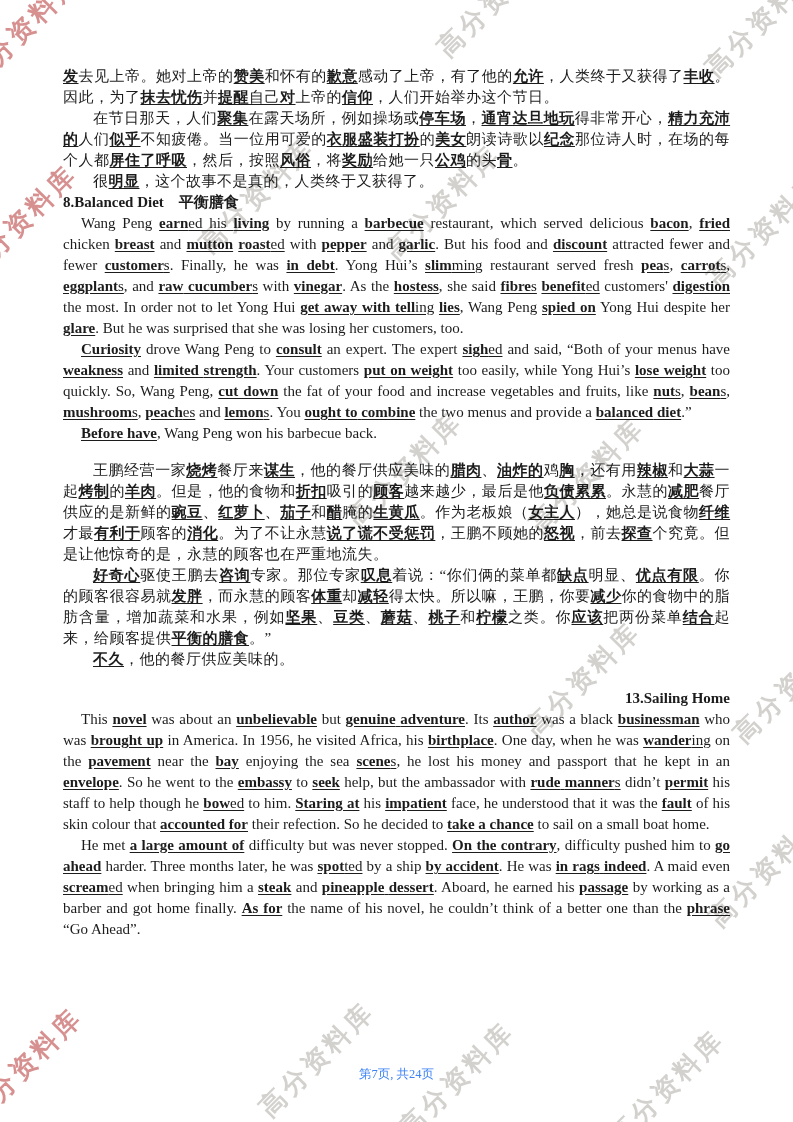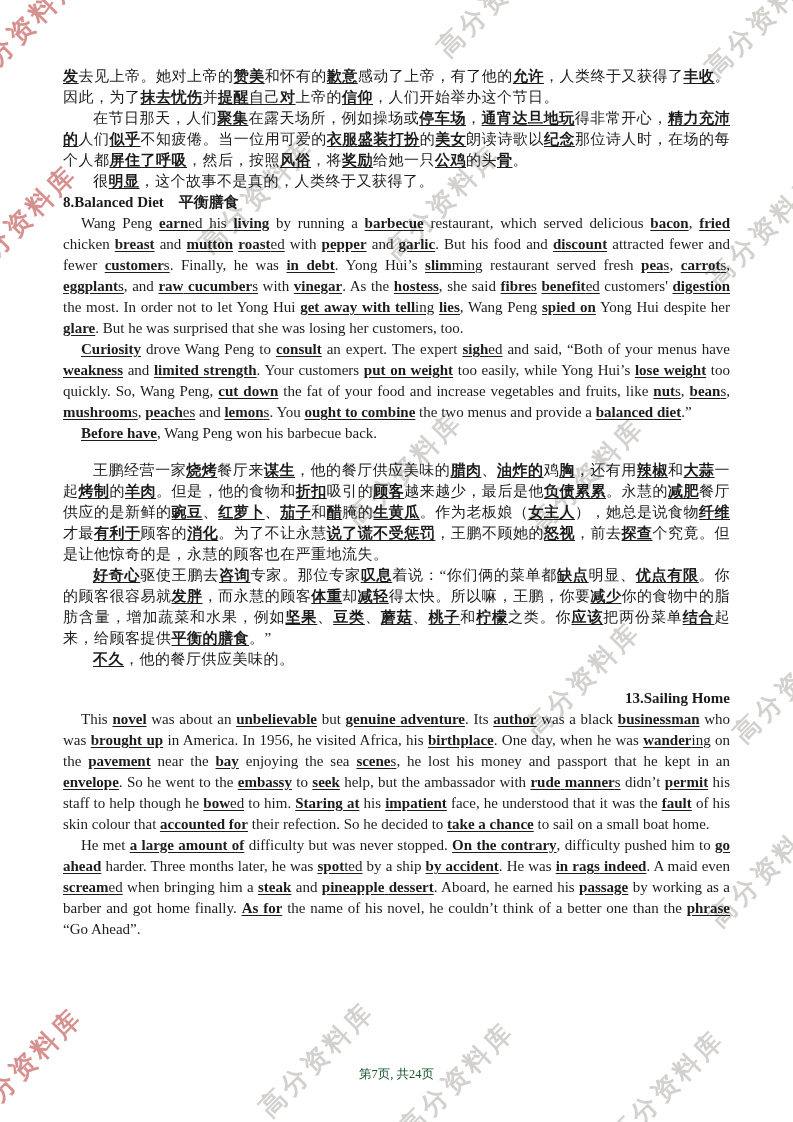--- a/index.html
+++ b/index.html
@@ -24,21 +24,21 @@
   p.indent-en{text-indent:18px;}
   p.heading{font-weight:bold;text-align:left;}
   p.heading.center{text-align:right;}
   .spacer-sm{height:16px;}
   .spacer-md{height:18px;}
   .b{font-weight:bold;}
   .u{text-decoration:underline;text-underline-offset:2px;}
   .bu{font-weight:bold;text-decoration:underline;text-underline-offset:2px;}
   .footer{
     position:absolute;left:0;right:0;top:1066px;z-index:1;
-    text-align:center;font-size:12.5px;color:#14532d;
+    text-align:center;font-size:12.5px;color:#3b82f6;
   }
 </style>
 </head>
 <body>
 
 <div class="page">
   <div class="wm-layer">
       <div class="wm wm-red" style="left: -52px; top: 12px;">高分资料库</div>
       <div class="wm wm-red" style="left: -55px; top: 205px;">高分资料库</div>
       <div class="wm wm-red" style="left: -50px; top: 1048px;">高分资料库</div>

